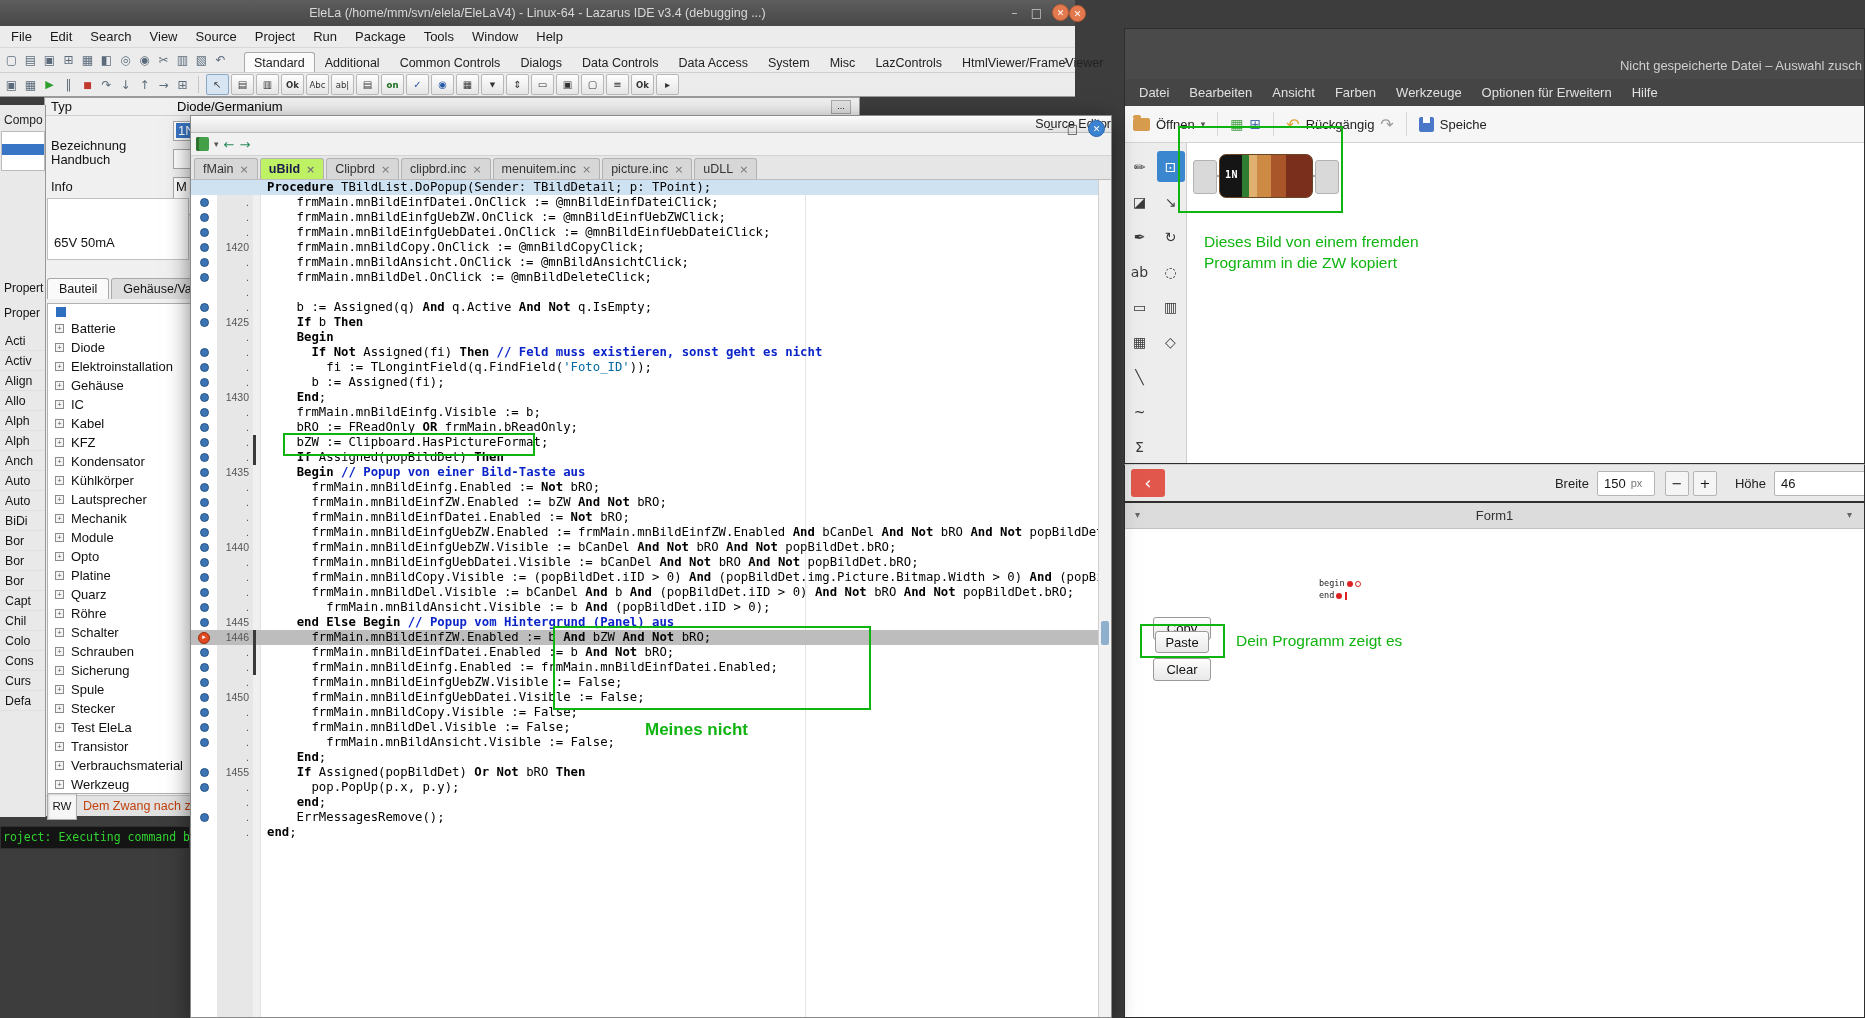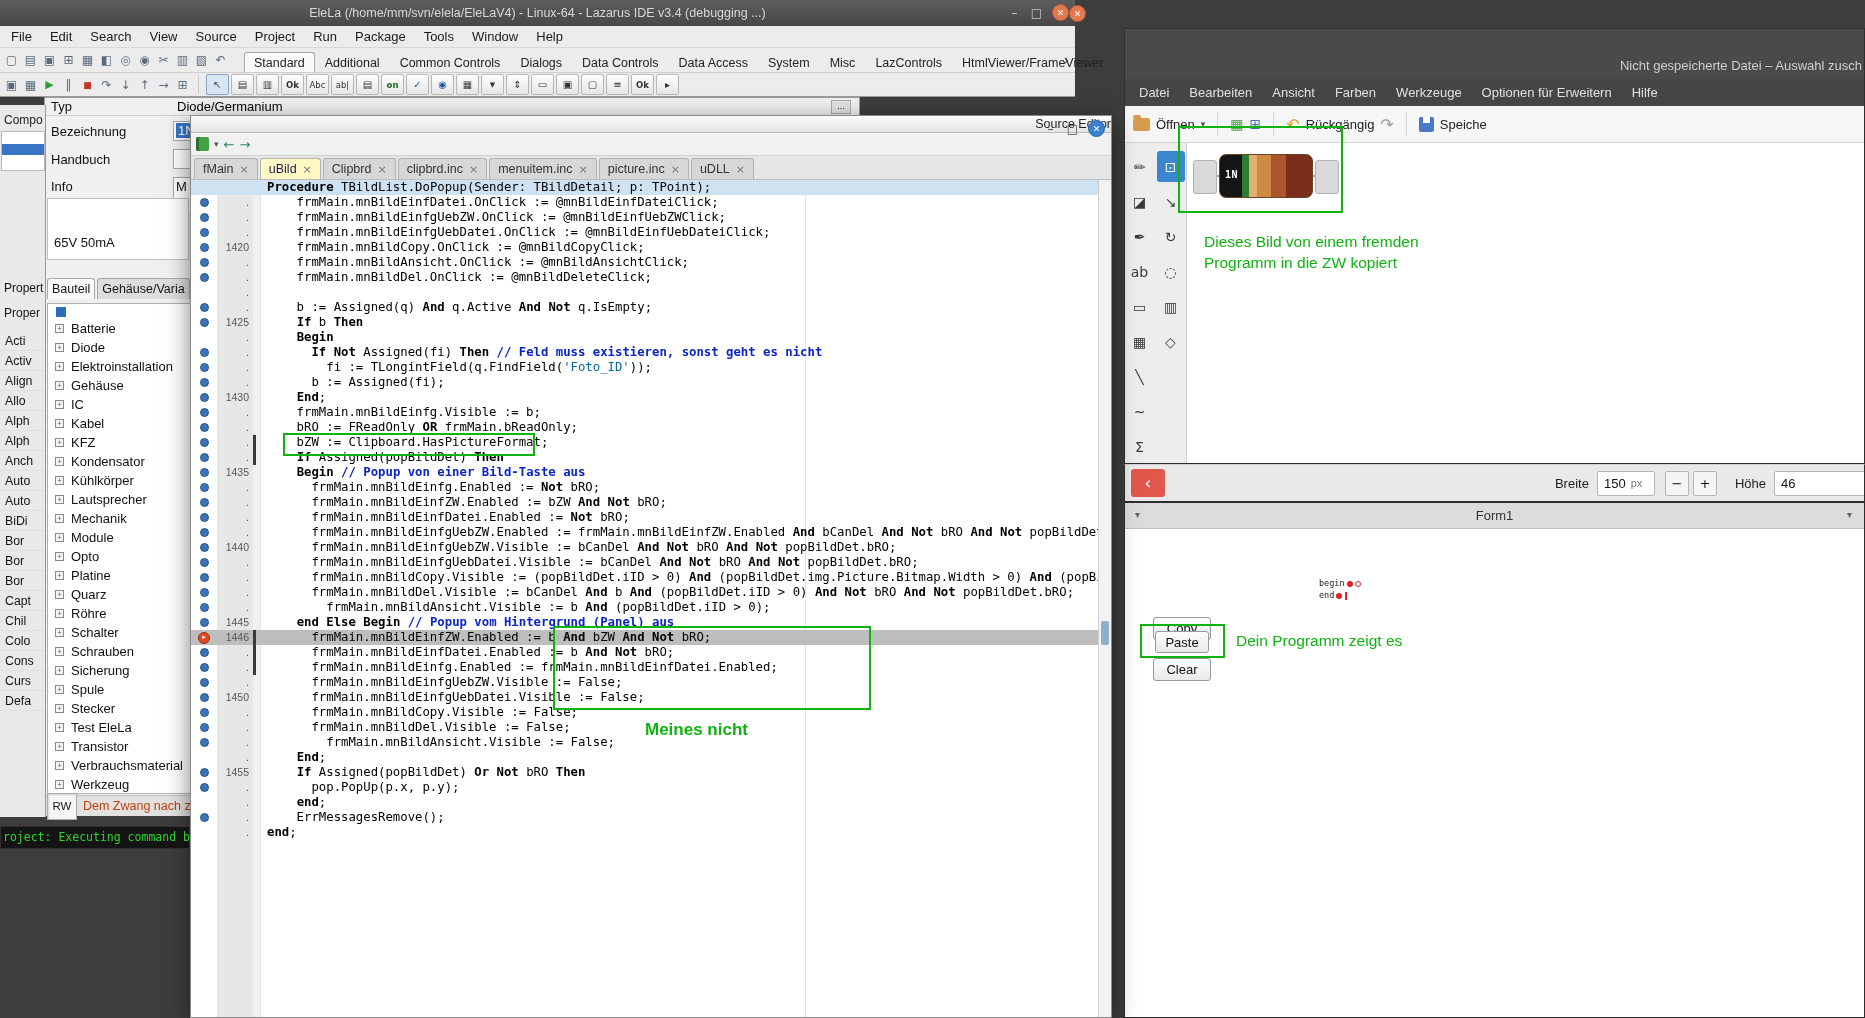--- a/index.html
+++ b/index.html
@@ -53,42 +53,42 @@
 #elela{position:absolute;left:44px;top:97px;width:816px;height:719px;background:#f0f0f0;border:1px solid #9a9a9a;z-index:2}
 #el-top{height:18px;position:relative;border-bottom:1px solid #cfcfcf}
 .el-lab{position:absolute;left:6px;font-size:13px;color:#111;white-space:nowrap}
 #el-typval{position:absolute;left:132px;top:1px;font-size:13px;color:#000;white-space:nowrap}
 #el-dots{position:absolute;left:786px;top:2px;width:20px;height:14px;border:1px solid #aaa;background:#e4e4e4;font-size:9px;text-align:center;line-height:11px}
 .el-field{position:absolute;left:128px;width:682px;height:20px;background:#fff;border:1px solid #a8a8a8;font-size:13px;line-height:18px;padding-left:2px;white-space:nowrap;overflow:hidden}
 .selblue{background:#3875c5;color:#fff;padding:0 2px}
 #el-memo65{position:absolute;left:2px;top:100px;width:142px;height:62px;background:#fff;border:1px solid #c0c0c0}
 #el-rating{position:absolute;left:6px;top:36px;font-size:13px;color:#111;white-space:nowrap}
 #el-tabs{position:absolute;left:2px;top:180px;display:flex}
-.eltab{padding:3px 4px;font-size:12.5px;border:1px solid #aaa;border-bottom:none;background:#ddd;border-radius:3px 3px 0 0;margin-right:2px;white-space:nowrap}
+.eltab{padding:3px 11px;font-size:12.5px;border:1px solid #aaa;border-bottom:none;background:#ddd;border-radius:3px 3px 0 0;margin-right:2px;white-space:nowrap}
 .eltab.active{background:#fafafa}
 #el-tree{position:absolute;left:2px;top:205px;width:810px;height:491px;background:#fff;border:1px solid #b0b0b0;overflow:hidden}
 #el-bluesq{position:absolute;left:8px;top:3px;width:10px;height:10px;background:#2f6fc0}
 #el-tree-items{position:absolute;left:0;top:15px;right:0}
 .titem{display:flex;align-items:center;height:19px;padding-left:7px;font-size:13px;color:#101010;white-space:nowrap}
 .tico{width:9px;height:9px;border:1px solid #8a8a8a;margin-right:7px;display:flex;align-items:center;justify-content:center;font-size:7px;line-height:7px;color:#555;background:#f4f4f4;flex:none}
 #el-bottom{position:absolute;left:0;top:697px;right:0;height:21px;background:#e2e2e2;border-top:1px solid #c0c0c0;display:flex;align-items:center}
 #el-rw{width:30px;height:27px;margin-left:2px;border:1px solid #aaa;background:#f6f6f6;box-shadow:inset 1px 1px 2px rgba(0,0,0,.15);font-size:11.5px;display:flex;align-items:center;justify-content:center}
 #el-status{margin-left:6px;font-size:12.5px;color:#c2410c;white-space:nowrap}
 
 
 #sed{position:absolute;left:190px;top:115px;width:922px;height:903px;background:#fff;border:1px solid #8a8a8a;box-shadow:0 6px 22px rgba(0,0,0,.5);z-index:5;display:flex;flex-direction:column}
 #sed-title{height:17px;background:linear-gradient(#fcfcfc,#e2e2e2);border-bottom:1px solid #bcbcbc;display:flex;align-items:center;justify-content:flex-end;font-size:12.5px;color:#222;position:relative;flex:none}
 #sed-title .wglyph{color:#444}
 #sed-iconrow{height:23px;background:#f1f1f1;border-bottom:1px solid #d2d2d2;display:flex;align-items:center;padding-left:5px;gap:5px;flex:none}
 .gbook{width:13px;height:14px;background:#43a047;border-radius:2px;box-shadow:inset 3px 0 0 #2e7031}
 .sarr{color:#2a8a5a;font-size:13px;font-family:"DejaVu Sans",sans-serif}
 .ddv{color:#555;font-size:9px;font-family:"DejaVu Sans",sans-serif}
 #sed-tabs{height:24px;background:#e6e6e6;border-bottom:1px solid #bdbdbd;display:flex;align-items:flex-end;padding-left:3px;flex:none}
 .stab{display:flex;align-items:center;gap:6px;padding:0 8px;font-size:12.5px;color:#333;background:#d7d7d7;border:1px solid #b2b2b2;border-bottom:none;border-radius:3px 3px 0 0;margin-right:2px;height:21px;white-space:nowrap}
-.stab.active{background:#fef9c3;font-weight:normal;color:#1a1a4a}
+.stab.active{background:#bef264;font-weight:bold;color:#1a1a4a}
 .stab .x{font-size:11px;color:#777;font-family:"DejaVu Sans",sans-serif}
 #sed-code{flex:1;position:relative;background:#fff;overflow:hidden}
 #gbg1{position:absolute;left:26px;top:0;bottom:0;width:36px;background:#e7e7e7}
 #gbg2{position:absolute;left:62px;top:0;bottom:0;width:8px;background:#f0f0f0;border-right:1px solid #e2e2e2}
 #margin-line{position:absolute;left:614px;top:0;bottom:0;width:1px;background:#e4e4e4}
 #rows{position:absolute;left:0;top:0;right:13px}
 .crow{display:flex;height:15px;line-height:15px;font-family:"DejaVu Sans Mono",monospace;font-size:12.3px;white-space:pre;position:relative}
 .crow.proc{background:#cfe2f2}
 .crow.exec{background:#bdbdbd}
 .cdot{width:26px;flex:none;display:flex;align-items:center;justify-content:center}
@@ -295,21 +295,21 @@
       <div class="oirow">Defa</div>
     </div>
 </div>
 
 <div id="elela">
   <div id="el-top">
     <span class="el-lab" style="top:1px">Typ</span>
     <span id="el-typval">Diode/Germanium</span>
     <span id="el-dots">...</span>
   </div>
-  <span class="el-lab" style="top:26px">Bezeichnung</span>
+  <span class="el-lab" style="top:40px">Bezeichnung</span>
   <span class="el-lab" style="top:54px">Handbuch</span>
   <span class="el-lab" style="top:81px">Info</span>
   <div class="el-field" style="top:23px"><span class="selblue">1N</span></div>
   <div class="el-field" style="top:51px"></div>
   <div class="el-field" style="top:79px;height:38px"><span>M</span></div>
   <div id="el-memo65">
     <span id="el-rating">65V 50mA</span>
   </div>
   <div id="el-tabs">
       <span class="eltab active">Bauteil</span>

